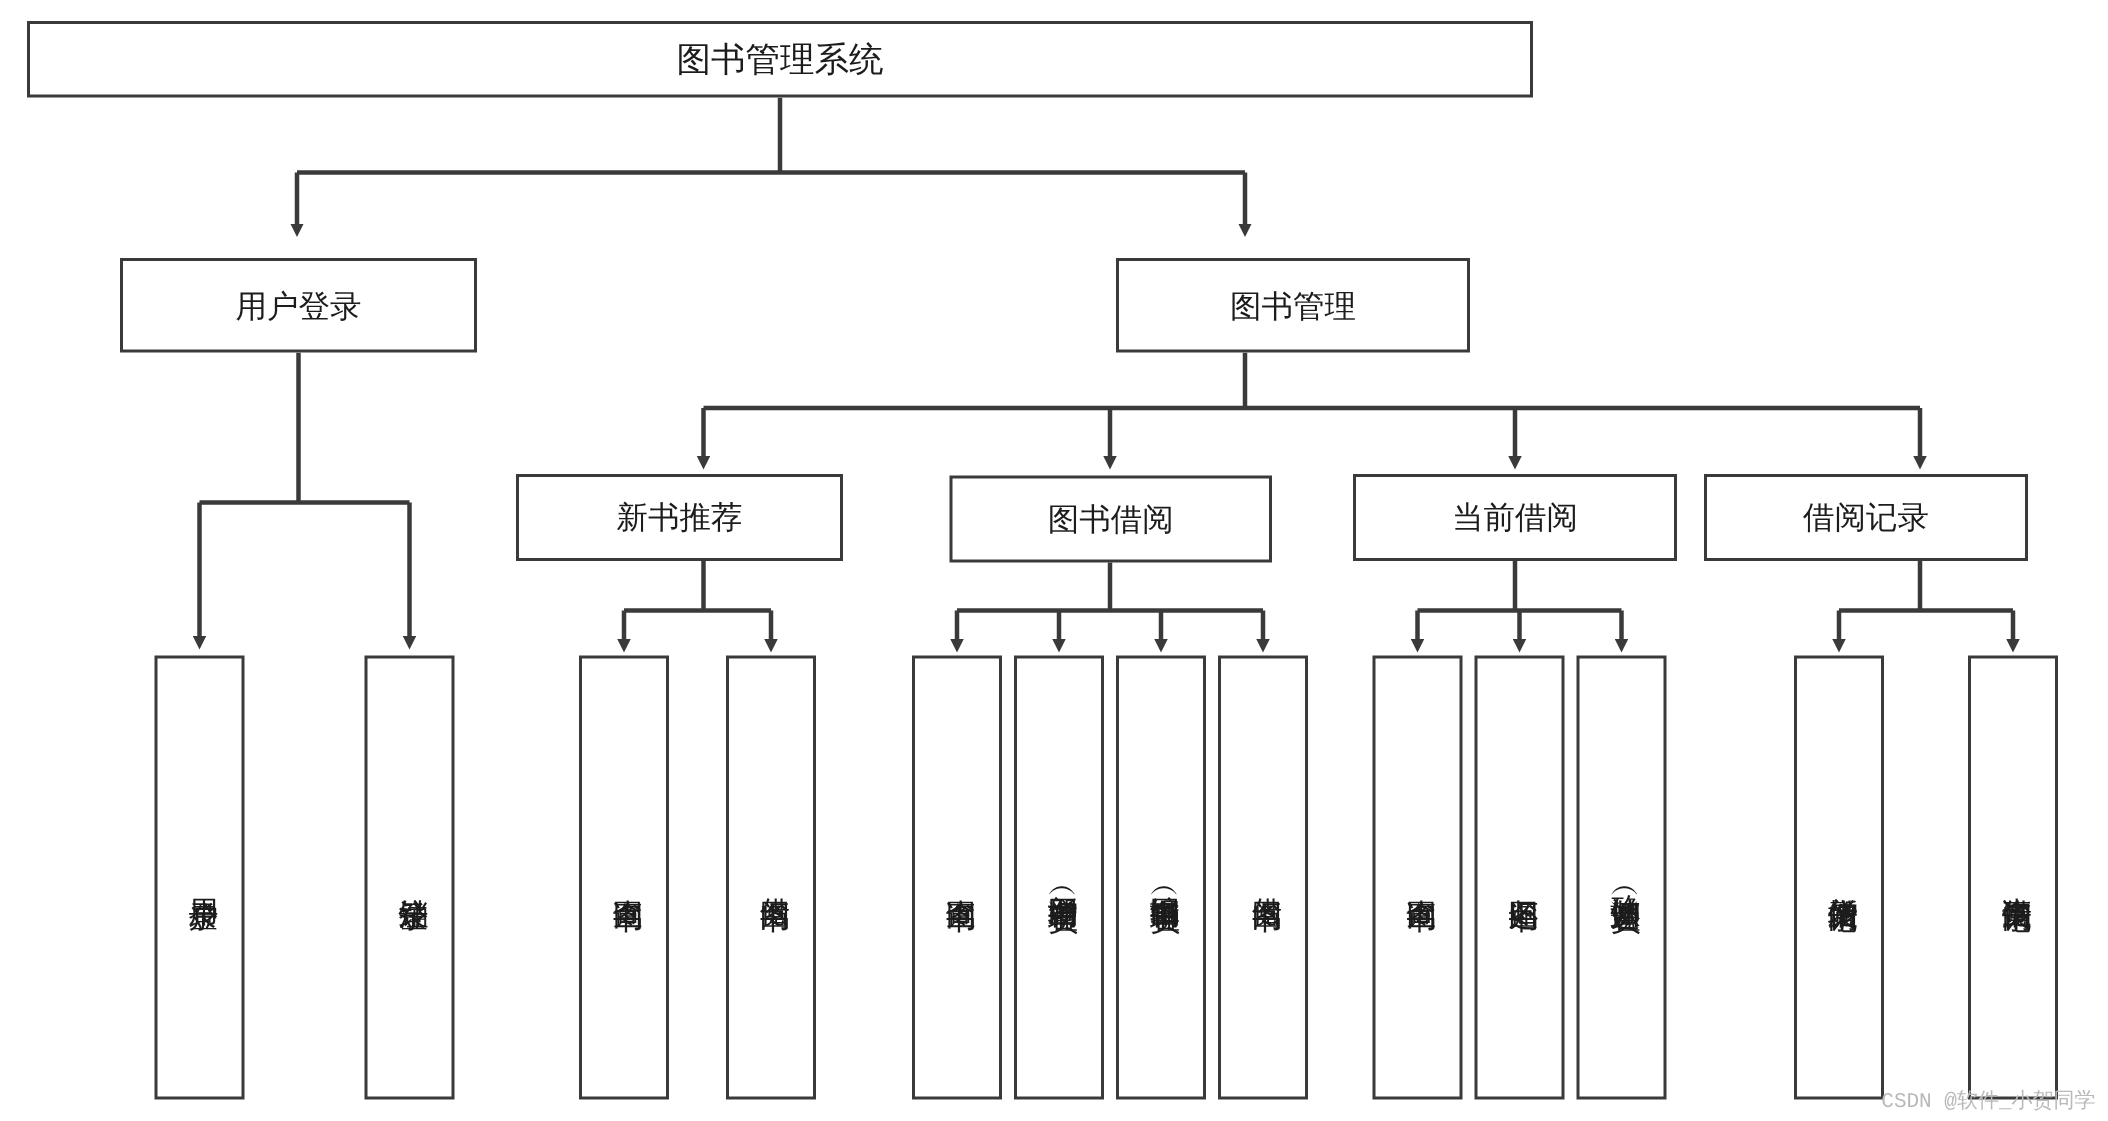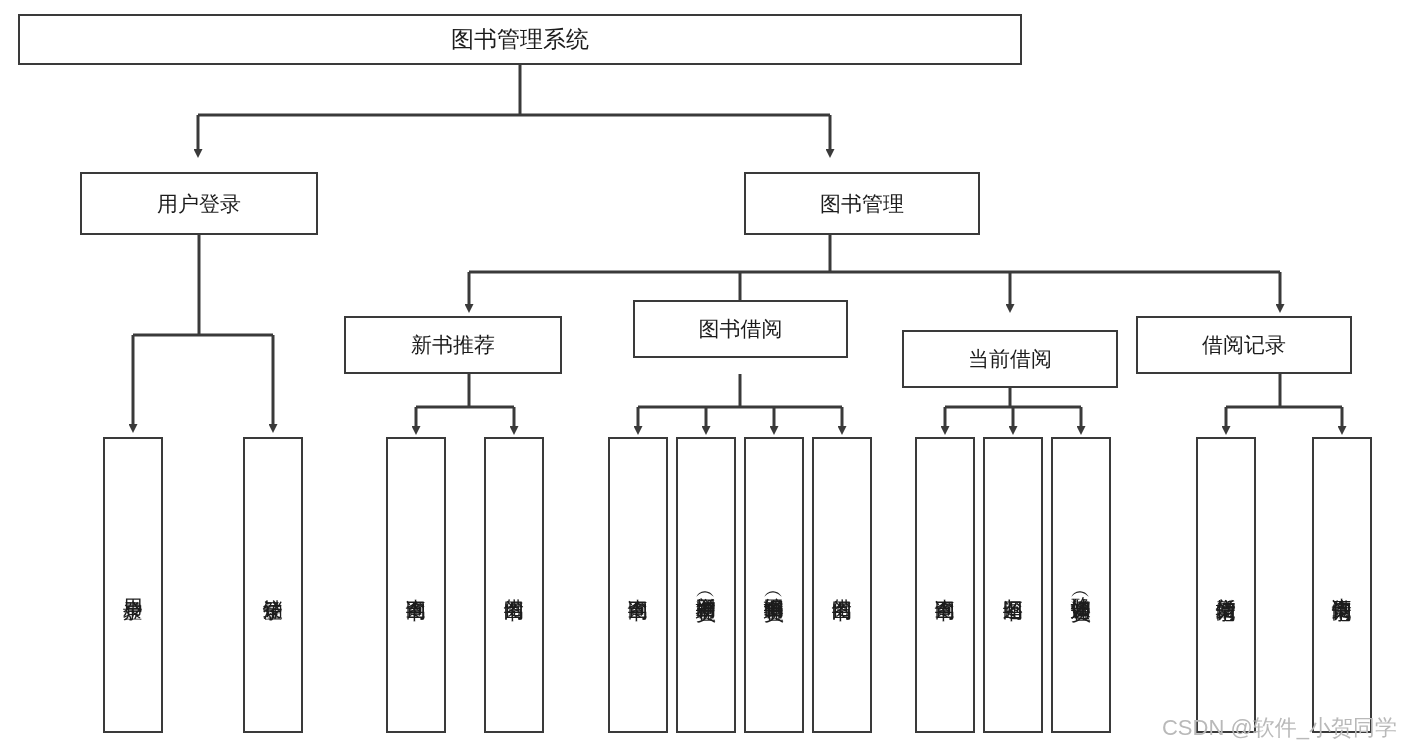--- a/index.html
+++ b/index.html
@@ -5,21 +5,21 @@
   html, body {
     margin: 0;
     padding: 0;
     background: #ffffff;
   }
   #canvas {
     position: relative;
     width: 1405px;
     height: 747px;
     background: #ffffff;
-    font-family: Liberation Sans, sans-serif;
+    font-family: Liberation Mono, monospace;
     overflow: hidden;
   }
   svg.wires {
     position: absolute;
     left: 0;
     top: 0;
     width: 1405px;
     height: 747px;
     pointer-events: none;
   }
@@ -52,21 +52,21 @@
   .node.leaf .vtext {
     writing-mode: vertical-rl;
     text-orientation: upright;
     letter-spacing: 1px;
     white-space: nowrap;
   }
   .watermark {
     position: absolute;
     right: 8px;
     bottom: 4px;
-    font-size: 22px;
+    font-size: 14px;
     color: #b9b9b9;
     z-index: 5;
     white-space: nowrap;
   }
 </style>
 </head>
 <body>
 
 <div id="canvas">
 
@@ -126,24 +126,24 @@
       </div>
       <div class="node level2" style="left: 80px; top: 172px; width: 238px; height: 63px;">
         <span>用户登录</span>
       </div>
       <div class="node level2" style="left: 744px; top: 172px; width: 236px; height: 63px;">
         <span>图书管理</span>
       </div>
       <div class="node level3" style="left: 344px; top: 316px; width: 218px; height: 58px;">
         <span>新书推荐</span>
       </div>
-      <div class="node level3" style="left: 633px; top: 300px; width: 215px; height: 58px;">
+      <div class="node level3" style="left: 633px; top: 317px; width: 215px; height: 58px;">
         <span>图书借阅</span>
       </div>
-      <div class="node level3" style="left: 902px; top: 316px; width: 216px; height: 58px; margin-top: 14px;">
+      <div class="node level3" style="left: 902px; top: 316px; width: 216px; height: 58px;">
         <span>当前借阅</span>
       </div>
       <div class="node level3" style="left: 1136px; top: 316px; width: 216px; height: 58px;">
         <span>借阅记录</span>
       </div>
       <div class="node leaf" style="left: 103px; top: 437px; width: 60px; height: 296px;">
         <span class="vtext">用户登录</span>
       </div>
       <div class="node leaf" style="left: 243px; top: 437px; width: 60px; height: 296px;">
         <span class="vtext">注销登录</span>

